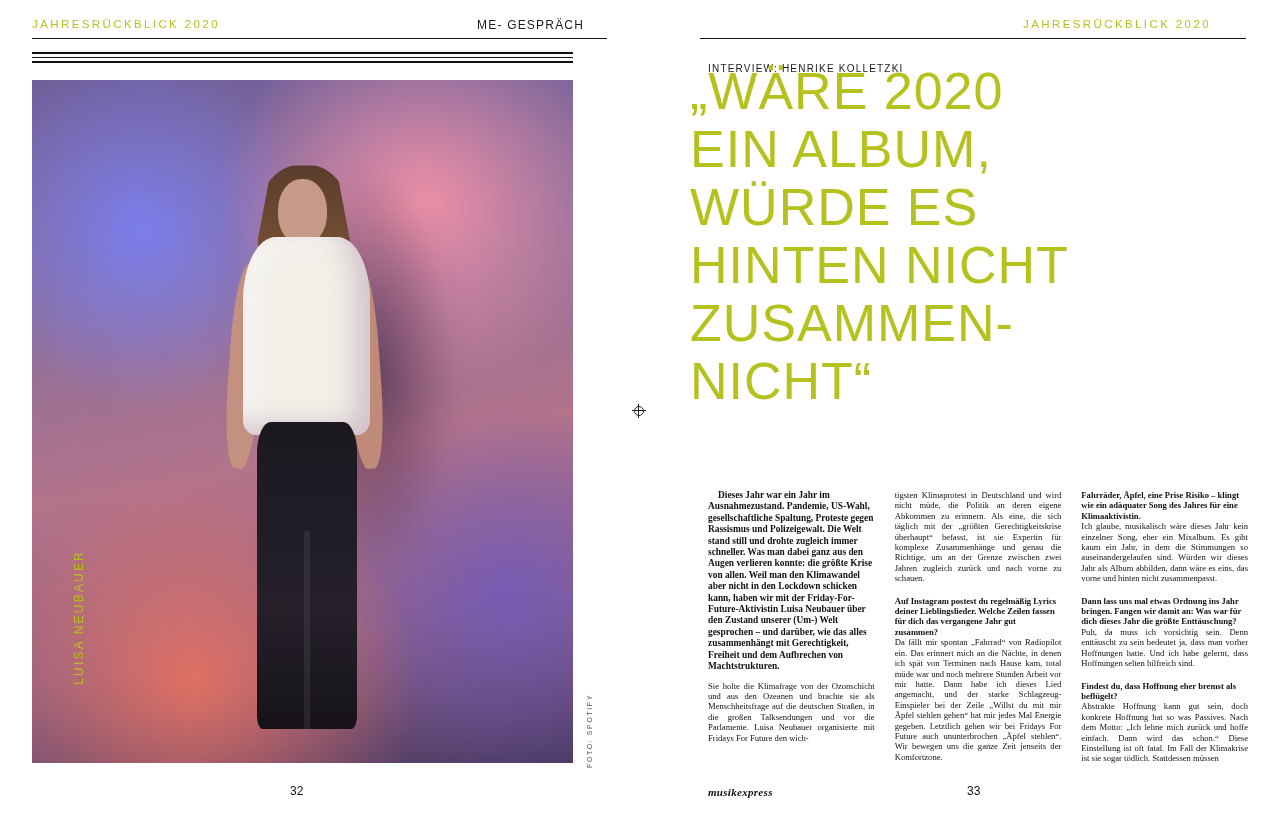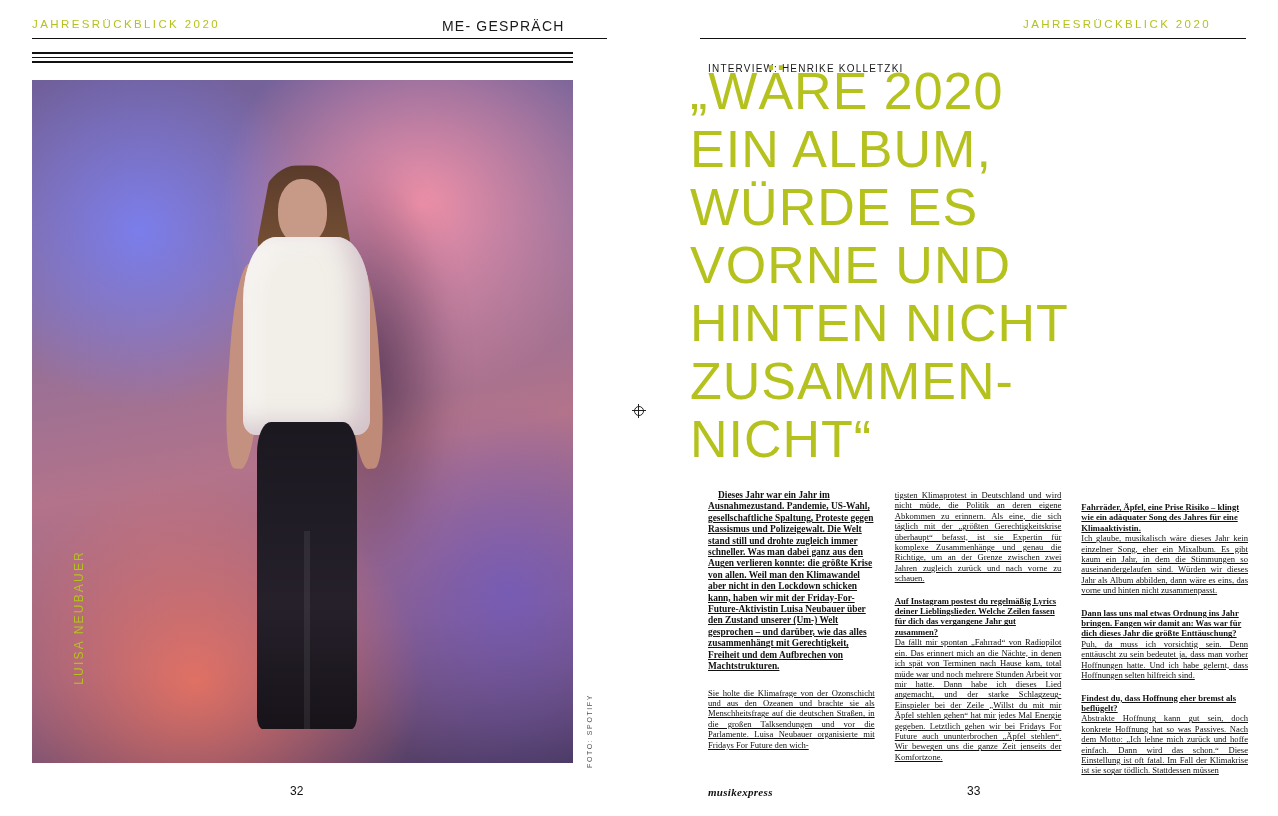--- a/index.html
+++ b/index.html
@@ -37,24 +37,24 @@
     top: 18px;
     font-family: "Liberation Sans", sans-serif;
     font-size: 11.5px;
     letter-spacing: 2.4px;
   }
   .hdr-left-title {
     left: 32px;
     color: #b5c21e;
   }
   .hdr-left-sub {
-    left: 442px;
+    left: 477px;
     color: #1a1a1a;
     letter-spacing: 1.2px;
-    font-size: 14px;
+    font-size: 12px;
   }
   .hdr-rule {
     position: absolute;
     top: 38px;
     height: 1px;
     background: #111;
   }
   .hdr-rule.l { left: 32px; width: 575px; }
   .hdr-rule.r { left: 700px; width: 546px; }
 
@@ -265,21 +265,20 @@
 
   
   .cols {
     position: absolute;
     left: 708px;
     top: 490px;
     width: 540px;
     height: 285px;
     display: flex;
     gap: 20px;
-    text-decoration: underline;
   }
   .col {
     width: 169px;
     font-size: 8.6px;
     line-height: 10.4px;
     text-align: justify;
     hyphens: auto;
   }
   .col p { margin: 0 0 0 0; text-indent: 10px; }
   .col p.first { text-indent: 0; }
@@ -341,38 +340,37 @@
   <div class="page-right"></div>
 
   <div class="hdr hdr-right-sub">INTERVIEW: HENRIKE KOLLETZKI</div>
   <div class="hdr hdr-right-title">JAHRESRÜCKBLICK 2020</div>
   <div class="hdr-rule r"></div>
 
   <div class="headline">
     <div>„WÄRE 2020</div>
     <div>EIN ALBUM,</div>
     <div>WÜRDE ES</div>
-    <div>VORNE UND</div>
     <div>HINTEN NICHT</div>
     <div>ZUSAMMEN-</div>
     <div>NICHT“</div>
   </div>
 
   <div class="cols">
     <div class="col">
       <p class="lede">Dieses Jahr war ein Jahr im Ausnahmezustand. Pandemie, US-Wahl, gesellschaftliche Spaltung, Proteste gegen Rassismus und Polizeigewalt. Die Welt stand still und drohte zugleich immer schneller. Was man dabei ganz aus den Augen verlieren konnte: die größte Krise von allen. Weil man den Klimawandel aber nicht in den Lockdown schicken kann, haben wir mit der Friday-For-Future-Aktivistin Luisa Neubauer über den Zustand unserer (Um-) Welt gesprochen – und darüber, wie das alles zusammenhängt mit Gerechtigkeit, Freiheit und dem Aufbrechen von Machtstrukturen.</p>
-      <p class="first" style="margin-top:15px">Sie holte die Klimafrage von der Ozonschicht und aus den Ozeanen und brachte sie als Menschheitsfrage auf die deutschen Straßen, in die großen Talksendungen und vor die Parlamente. Luisa Neubauer organisierte mit Fridays For Future den wich-</p>
+      <p class="first" style="margin-top:8px">Sie holte die Klimafrage von der Ozonschicht und aus den Ozeanen und brachte sie als Menschheitsfrage auf die deutschen Straßen, in die großen Talksendungen und vor die Parlamente. Luisa Neubauer organisierte mit Fridays For Future den wich-</p>
     </div>
     <div class="col">
       <p class="first">tigsten Klimaprotest in Deutschland und wird nicht müde, die Politik an deren eigene Abkommen zu erinnern. Als eine, die sich täglich mit der „größten Gerechtigkeitskrise überhaupt“ befasst, ist sie Expertin für komplexe Zusammenhänge und genau die Richtige, um an der Grenze zwischen zwei Jahren zugleich zurück und nach vorne zu schauen.</p>
       <p class="bold">Auf Instagram postest du regelmäßig Lyrics deiner Lieblingslieder. Welche Zeilen fassen für dich das vergangene Jahr gut zusammen?</p>
       <p class="body-after-bold">Da fällt mir spontan „Fahrrad“ von Radiopilot ein. Das erinnert mich an die Nächte, in denen ich spät von Terminen nach Hause kam, total müde war und noch mehrere Stunden Arbeit vor mir hatte. Dann habe ich dieses Lied angemacht, und der starke Schlagzeug-Einspieler bei der Zeile „Willst du mit mir Äpfel stehlen gehen“ hat mir jedes Mal Energie gegeben. Letztlich gehen wir bei Fridays For Future auch ununterbrochen „Äpfel stehlen“. Wir bewegen uns die ganze Zeit jenseits der Komfortzone.</p>
     </div>
     <div class="col">
-      <p class="bold" style="margin-top:12px">Fahrräder, Äpfel, eine Prise Risiko – klingt wie ein adäquater Song des Jahres für eine Klimaaktivistin.</p>
+      <p class="bold" style="margin-top:0">Fahrräder, Äpfel, eine Prise Risiko – klingt wie ein adäquater Song des Jahres für eine Klimaaktivistin.</p>
       <p class="body-after-bold">Ich glaube, musikalisch wäre dieses Jahr kein einzelner Song, eher ein Mixalbum. Es gibt kaum ein Jahr, in dem die Stimmungen so auseinandergelaufen sind. Würden wir dieses Jahr als Album abbilden, dann wäre es eins, das vorne und hinten nicht zusammenpasst.</p>
       <p class="bold">Dann lass uns mal etwas Ordnung ins Jahr bringen. Fangen wir damit an: Was war für dich dieses Jahr die größte Enttäuschung?</p>
       <p class="body-after-bold">Puh, da muss ich vorsichtig sein. Denn enttäuscht zu sein bedeutet ja, dass man vorher Hoffnungen hatte. Und ich habe gelernt, dass Hoffnungen selten hilfreich sind.</p>
       <p class="bold">Findest du, dass Hoffnung eher bremst als beflügelt?</p>
       <p class="body-after-bold">Abstrakte Hoffnung kann gut sein, doch konkrete Hoffnung hat so was Passives. Nach dem Motto: „Ich lehne mich zurück und hoffe einfach. Dann wird das schon.“ Diese Einstellung ist oft fatal. Im Fall der Klimakrise ist sie sogar tödlich. Stattdessen müssen</p>
     </div>
   </div>
 
   <div class="masthead">musikexpress</div>
   <div class="folio folio-right">33</div>

